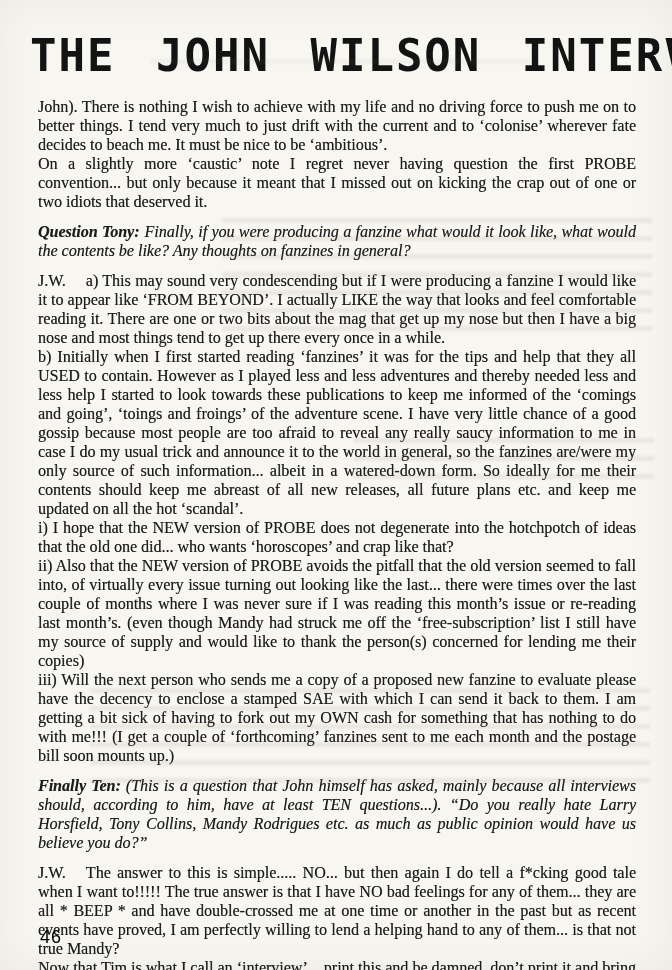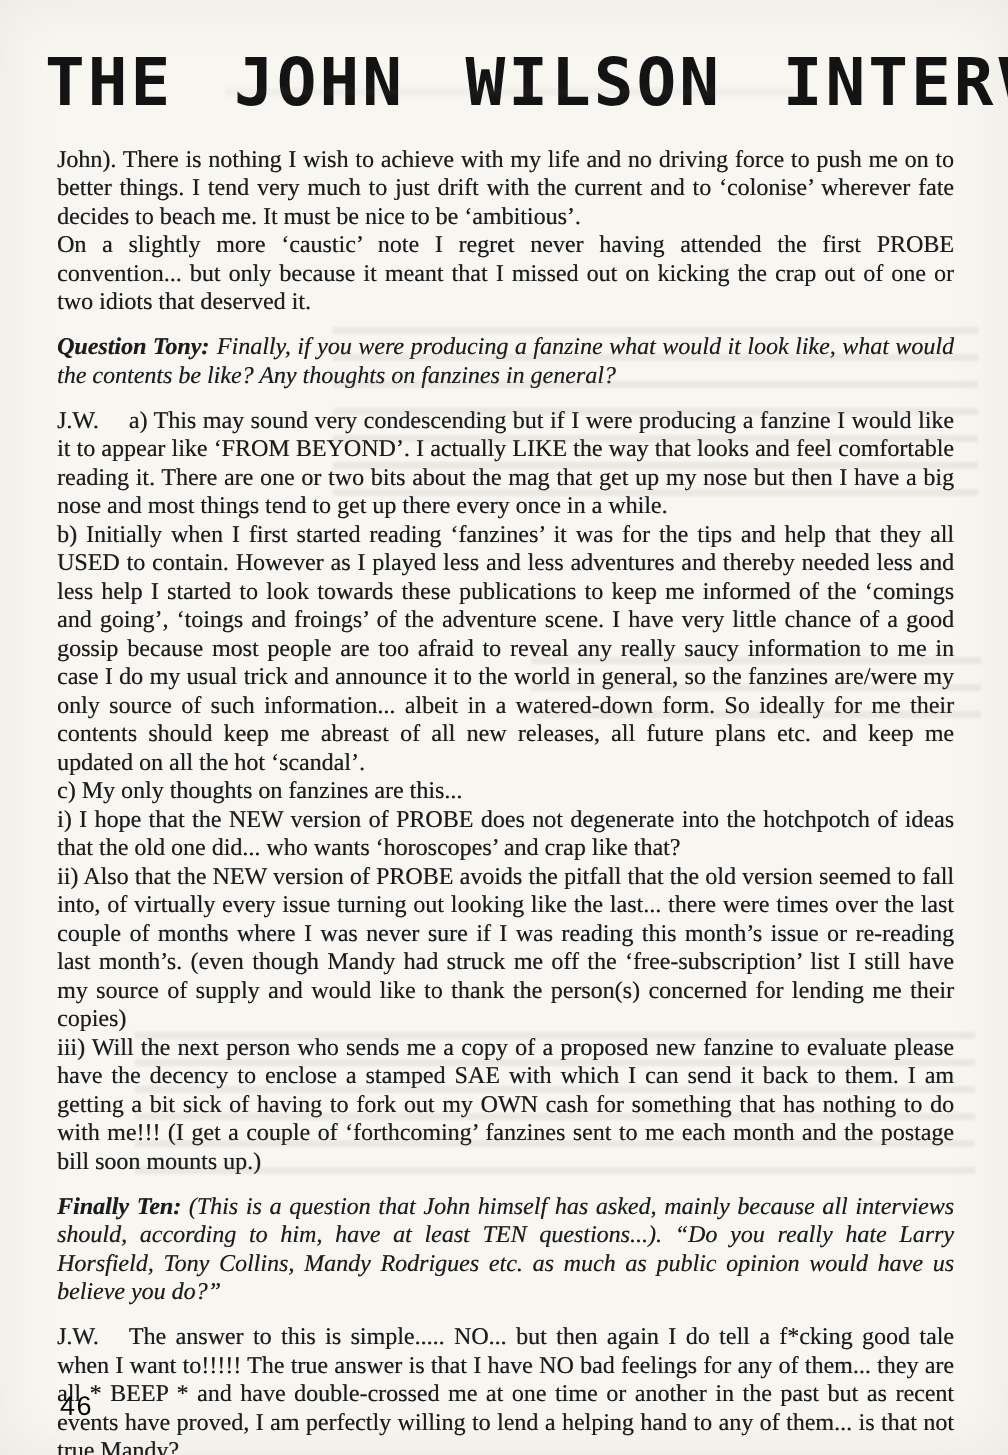--- a/index.html
+++ b/index.html
@@ -72,35 +72,32 @@
   <div class="ghost g3"></div>
 
   <h1 class="title">THE JOHN WILSON INTERVIEW</h1>
 
   <div class="content">
 
     <p class="para">
       <span>John). There is nothing I wish to achieve with my life and no driving force to push me on to better things. I tend very much to just drift with the current and to ‘colonise’ wherever fate decides to beach me. It must be nice to be ‘ambitious’.</span>
     </p>
     <p class="para">
-      <span>On a slightly more ‘caustic’ note I regret never having attended the first PROBE convention... but only because it meant that I missed out on kicking the crap out of one or two idiots that deserved it.</span>
+      <span>On a slightly more ‘caustic’ note I regret never having question the first PROBE convention... but only because it meant that I missed out on kicking the crap out of one or two idiots that deserved it.</span>
     </p>
 
     <p class="para gap">
       <span class="q-label">Question Tony:</span><span class="q-text">Finally, if you were producing a fanzine what would it look like, what would the contents be like? Any thoughts on fanzines in general?</span>
     </p>
 
     <p class="para gap">
       <span class="speaker">J.W.</span><span class="tab"></span><span>a) This may sound very condescending but if I were producing a fanzine I would like it to appear like ‘FROM BEYOND’. I actually LIKE the way that looks and feel comfortable reading it. There are one or two bits about the mag that get up my nose but then I have a big nose and most things tend to get up there every once in a while.</span>
     </p>
     <p class="para">
       <span>b) Initially when I first started reading ‘fanzines’ it was for the tips and help that they all USED to contain. However as I played less and less adventures and thereby needed less and less help I started to look towards these publications to keep me informed of the ‘comings and going’, ‘toings and froings’ of the adventure scene. I have very little chance of a good gossip because most people are too afraid to reveal any really saucy information to me in case I do my usual trick and announce it to the world in general, so the fanzines are/were my only source of such information... albeit in a watered-down form. So ideally for me their contents should keep me abreast of all new releases, all future plans etc. and keep me updated on all the hot ‘scandal’.</span>
-    </p>
-    <p class="para">
-      <span>c) My only thoughts on fanzines are this...</span>
     </p>
     <p class="para">
       <span>i) I hope that the NEW version of PROBE does not degenerate into the hotchpotch of ideas that the old one did... who wants ‘horoscopes’ and crap like that?</span>
     </p>
     <p class="para">
       <span>ii) Also that the NEW version of PROBE avoids the pitfall that the old version seemed to fall into, of virtually every issue turning out looking like the last... there were times over the last couple of months where I was never sure if I was reading this month’s issue or re-reading last month’s. (even though Mandy had struck me off the ‘free-subscription’ list I still have my source of supply and would like to thank the person(s) concerned for lending me their copies)</span>
     </p>
     <p class="para">
       <span>iii) Will the next person who sends me a copy of a proposed new fanzine to evaluate please have the decency to enclose a stamped SAE with which I can send it back to them. I am getting a bit sick of having to fork out my OWN cash for something that has nothing to do with me!!! (I get a couple of ‘forthcoming’ fanzines sent to me each month and the postage bill soon mounts up.)</span>
     </p>

